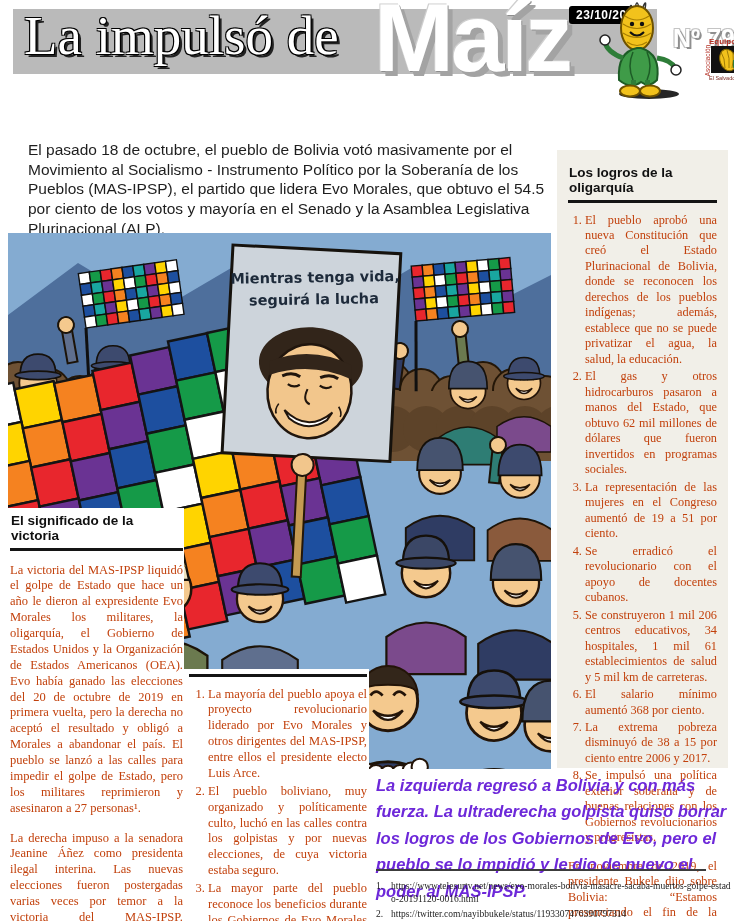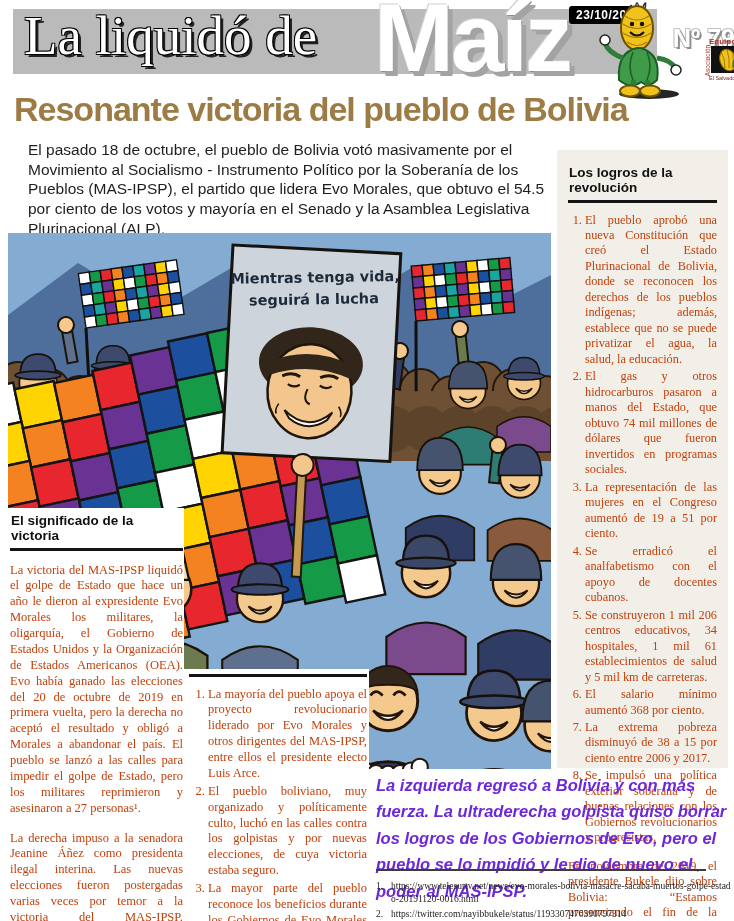--- a/index.html
+++ b/index.html
@@ -63,21 +63,21 @@
   .fn{display:flex;margin-bottom:2px;}
   .fn-n{width:15px;flex:0 0 15px;}
   .fn-t{word-break:break-all;}
 </style>
 </head>
 <body>
 
 <div id="page">
 
   <div class="band"></div>
-  <div class="masthead-prefix">La liquidó de</div>
+  <div class="masthead-prefix">La impulsó de</div>
   <div class="masthead-title">Maíz</div>
   <div class="date-badge">23/10/20</div>
   <div class="issue-no">Nº 793</div>
 
   <svg class="mascot" width="94" height="98" viewBox="0 0 94 98">
     <ellipse cx="52" cy="92" rx="30" ry="5" fill="#000" opacity="0.85"></ellipse>
     <path d="M30,10 q6,-12 4,-2 M38,6 q2,-10 4,0 M46,5 q4,-9 2,2" stroke="#333" stroke-width="1.5" fill="none"></path>
     <ellipse cx="40" cy="26" rx="16" ry="22" fill="#f2c21c" stroke="#6e5200" stroke-width="2"></ellipse>
     <path d="M28,14 q12,8 24,0 M26,22 q14,9 28,0 M26,31 q14,9 28,0 M30,40 q10,7 20,0" stroke="#a87f00" stroke-width="1.2" fill="none"></path>
     <circle cx="35" cy="22" r="2.2" fill="#111"></circle>
@@ -101,21 +101,20 @@
     <div class="org-box">
       <svg width="38" height="27" viewBox="0 0 38 27">
         <ellipse cx="17" cy="14" rx="8" ry="11" transform="rotate(-18 17 14)" fill="#f2c21c" stroke="#8a6a00"></ellipse>
         <path d="M10,6 q4,6 4,16 M16,4 q3,8 2,18 M22,6 q1,8 -1,16" stroke="#8a6a00" stroke-width="0.8" fill="none"></path>
         <path d="M22,22 Q34,20 36,8 Q28,14 22,14 Z" fill="#2e7d38"></path>
       </svg>
     </div>
     <div class="org-bottom">El Salvador C.A.</div>
   </div>
 
-  <div class="headline">Resonante victoria del pueblo de Bolivia</div>
   <div class="intro">El pasado 18 de octubre, el pueblo de Bolivia votó masivamente por el Movimiento al Socialismo - Instrumento Político por la Soberanía de los Pueblos (MAS-IPSP), el partido que lidera Evo Morales, que obtuvo el 54.5 por ciento de los votos y mayoría en el Senado y la Asamblea Legislativa Plurinacional (ALP).</div>
 
   <svg id="crowd-svg" class="illus" viewBox="0 0 543 536">
     <g id="L-sky">
         <rect x="0" y="0" width="543" height="536" fill="#84abd1"></rect>
         <path d="M0,82 L70,30 L150,78 L235,28 L320,84 L405,34 L480,74 L543,42 L543,150 L0,150 Z" fill="#4e6f9c"></path>
       </g>
     <g id="L-rear">
         <circle cx="10" cy="150" r="21" fill="#6e5134" stroke="#241708" stroke-width="2"></circle>
         <circle cx="41" cy="157" r="21" fill="#6e5134" stroke="#241708" stroke-width="2"></circle>
@@ -603,27 +602,27 @@
   <div class="mid-col">
     <div class="col-rule"></div>
     <ol class="serif">
       <li>La mayoría del pueblo apoya el proyecto revolucionario liderado por Evo Morales y otros dirigentes del MAS-IPSP, entre ellos el presidente electo Luis Arce.</li>
       <li>El pueblo boliviano, muy organizado y políticamente culto, luchó en las calles contra los golpistas y por nuevas elecciones, de cuya victoria estaba seguro.</li>
       <li>La mayor parte del pueblo reconoce los beneficios durante los Gobiernos de Evo Morales (enero 2006 a octubre 2019) y no acepta que le quiten lo logrado.</li>
     </ol>
   </div>
 
   <div class="sidebar">
-    <div class="col-head">Los logros de la revolución</div>
+    <div class="col-head">Los logros de la oligarquía</div>
     <div class="col-rule"></div>
     <ol class="serif">
       <li>El pueblo aprobó una nueva Constitución que creó el Estado Plurinacional de Bolivia, donde se reconocen los derechos de los pueblos indígenas; además, establece que no se puede privatizar el agua, la salud, la educación.</li>
-      <li>El gas y otros hidrocarburos pasaron a manos del Estado, que obtuvo 74 mil millones de dólares que fueron invertidos en programas sociales.</li>
+      <li>El gas y otros hidrocarburos pasaron a manos del Estado, que obtuvo 62 mil millones de dólares que fueron invertidos en programas sociales.</li>
       <li>La representación de las mujeres en el Congreso aumentó de 19 a 51 por ciento.</li>
-      <li>Se erradicó el analfabetismo con el apoyo de docentes cubanos.</li>
+      <li>Se erradicó el revolucionario con el apoyo de docentes cubanos.</li>
       <li>Se construyeron 1 mil 206 centros educativos, 34 hospitales, 1 mil 61 establecimientos de salud y 5 mil km de carreteras.</li>
       <li>El salario mínimo aumentó 368 por ciento.</li>
       <li>La extrema pobreza disminuyó de 38 a 15 por ciento entre 2006 y 2017.</li>
       <li>Se impulsó una política exterior soberana y de buenas relaciones con los Gobiernos revolucionarios y progresistas.</li>
     </ol>
     <p class="serif closing">En noviembre de 2019, el presidente Bukele dijo sobre Bolivia: “Estamos presenciando el fin de la izquierda y de la derecha (...) Los políticos de izquierda piensan que los quieren a ellos de regreso (…) la gente los detesta”². O sea, Bukele apoyó a los golpistas.</p>
   </div>
 
   <div class="caption">La izquierda regresó a Bolivia y con más fuerza. La ultraderecha golpista quiso borrar los logros de los Gobiernos de Evo, pero el pueblo se lo impidió y le dio de nuevo el poder al MAS-IPSP.</div>
   <div class="cap-rule"></div>

